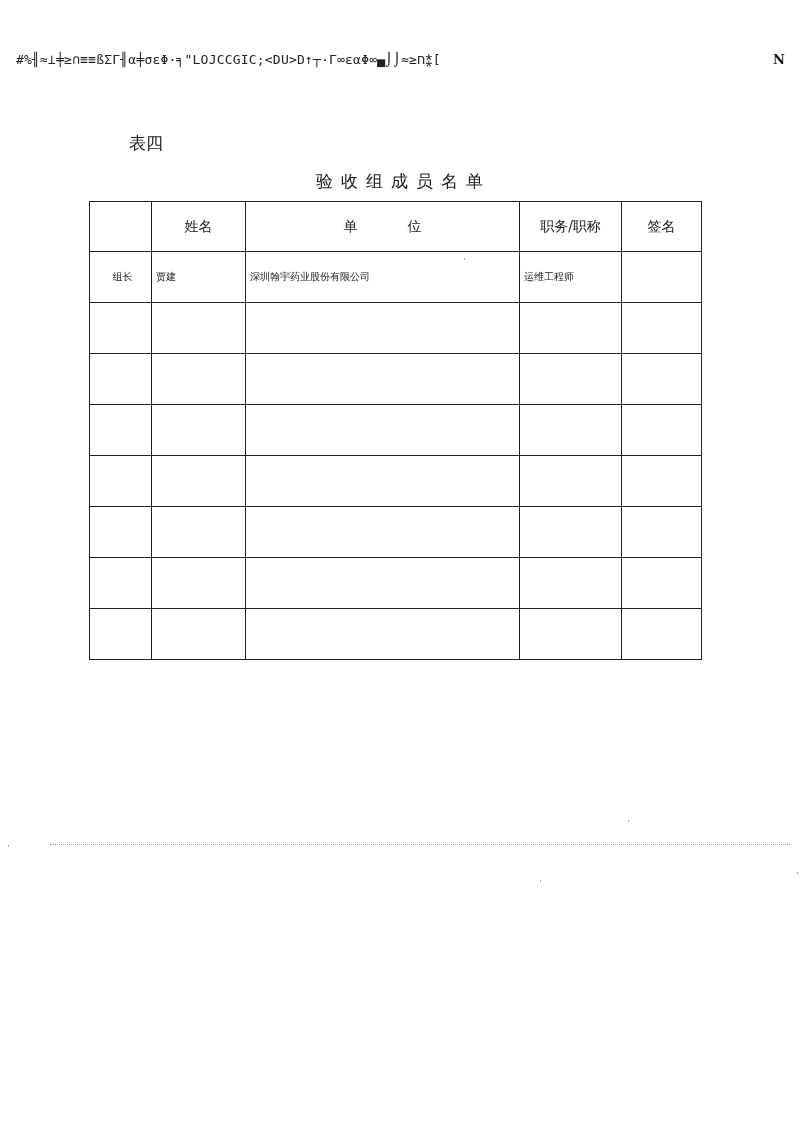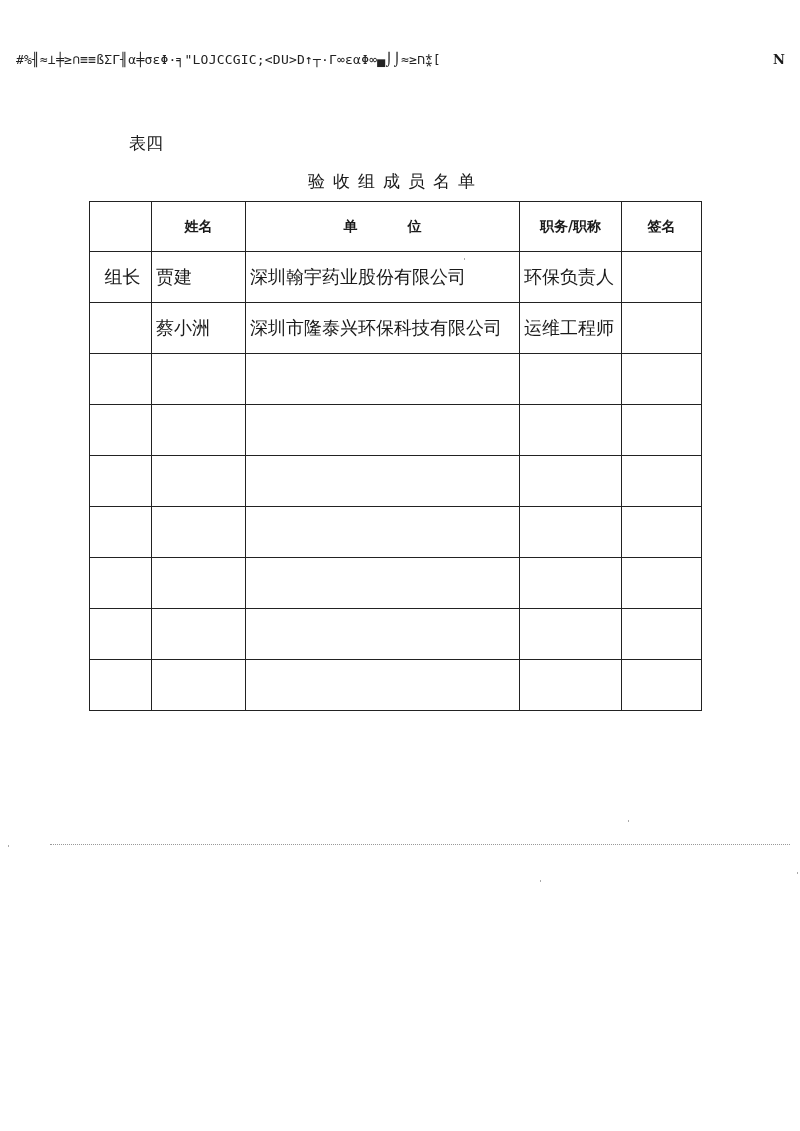--- a/index.html
+++ b/index.html
@@ -13,34 +13,34 @@
     letter-spacing: 0.2px; white-space: nowrap; color: #222;
   }
   .page-mark {
     position: absolute; left: 773px; top: 52px; font-size: 13px; font-weight: bold;
     font-family: "DejaVu Serif", "Liberation Serif", serif;
   }
   .table-label {
     position: absolute; left: 129px; top: 132px; font-size: 17px;
   }
   .table-title {
-    position: absolute; left: 308px; top: 170px; font-size: 17px;
+    position: absolute; left: 316px; top: 170px; font-size: 17px;
     letter-spacing: 8px; white-space: nowrap;
   }
   table.roster {
     position: absolute; left: 89px; top: 201px;
     border-collapse: collapse; table-layout: fixed; width: 612px;
   }
   table.roster td, table.roster th {
     border: 1.4px solid #222; padding: 0 0 0 4px; font-weight: normal;
-    font-size: 18px; vertical-align: middle; white-space: nowrap; overflow: hidden;
+    font-size: 10px; vertical-align: middle; white-space: nowrap; overflow: hidden;
   }
   table.roster tr.head { height: 50px; }
   table.roster tr.row { height: 51px; }
-  table.roster th { font-size: 14px; text-align: center; padding: 0; font-weight: bold; }
+  table.roster th { font-size: 14px; text-align: center; padding: 0; }
   th.unit-head { letter-spacing: 50px; text-indent: 50px; }
   td.role-cell { text-align: center; padding: 0; font-size: 14px; }
   .dotline {
     position: absolute; left: 50px; top: 844px; width: 740px; height: 1px;
     border-top: 1px dotted #999;
   }
   .speck { position: absolute; width: 1px; height: 2px; background: #aaa; }
 </style>
 </head>
 <body>
@@ -66,27 +66,20 @@
       <th class="unit-head">单位</th>
       <th>职务/职称</th>
       <th>签名</th>
     </tr>
   </thead>
   <tbody id="roster-body">
       <tr class="row">
         <td class="role-cell">组长</td>
         <td>贾建</td>
         <td>深圳翰宇药业股份有限公司</td>
-        <td>环保负责人</td>
-        <td></td>
-      </tr>
-      <tr class="row">
-        <td class="role-cell"></td>
-        <td>蔡小洲</td>
-        <td>深圳市隆泰兴环保科技有限公司</td>
         <td>运维工程师</td>
         <td></td>
       </tr>
       <tr class="row">
         <td class="role-cell"></td>
         <td></td>
         <td></td>
         <td></td>
         <td></td>
       </tr>

